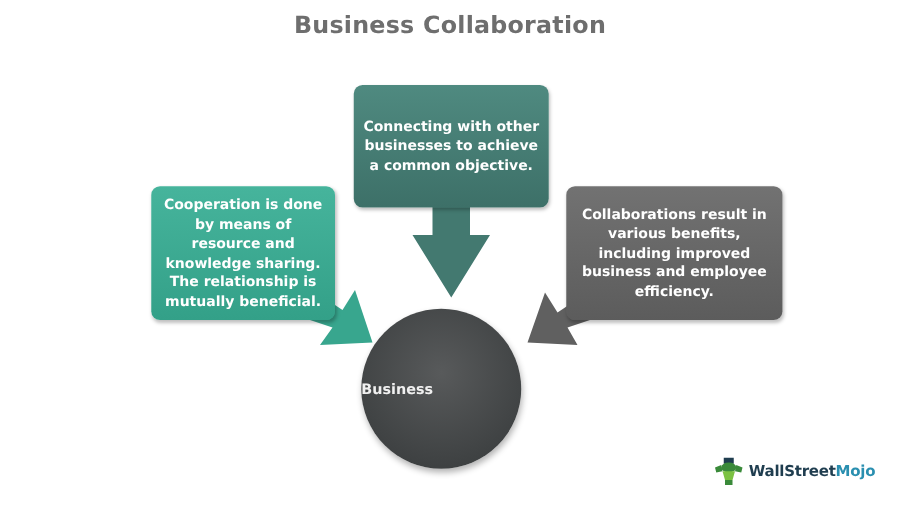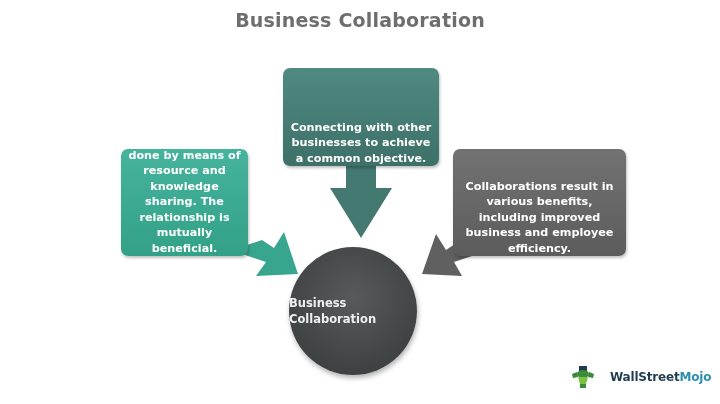--- a/index.html
+++ b/index.html
@@ -5,46 +5,46 @@
     * { margin: 0; padding: 0; box-sizing: border-box; }
     html, body { width: 720px; height: 404px; background: #ffffff; overflow: hidden; }
     body { position: relative; font-family: "DejaVu Sans", "Liberation Sans", sans-serif; }
     .title {
       position: absolute; left: 0; top: 9px; width: 720px; text-align: center;
       font-size: 19px; font-weight: bold; color: #6e6e6e; letter-spacing: 0.2px;
     }
     .box {
       position: absolute; border-radius: 7px; color: #ffffff; font-weight: bold;
       font-size: 11.2px; line-height: 15.5px; text-align: center;
-      display: flex; align-items: flex-end; justify-content: center; padding: 0 6px;
+      display: flex; align-items: center; justify-content: center; padding: 0 6px;
       box-shadow: 1px 2px 3px rgba(0,0,0,0.25);
     }
     .box-top {
       left: 283px; top: 68px; width: 156px; height: 98px;
       background: linear-gradient(#4f8a80, #3d7068);
     }
     .box-left {
-      left: 121px; top: 149px; width: 127px; height: 107px;
+      left: 121px; top: 149px; width: 147px; height: 107px;
       background: linear-gradient(#46b49c, #33a088);
     }
     .box-right {
       left: 453px; top: 149px; width: 173px; height: 107px;
       background: linear-gradient(#727272, #5c5c5c);
     }
     .circle {
       position: absolute; left: 289px; top: 247px; width: 128px; height: 128px;
       border-radius: 50%;
       background: radial-gradient(circle at 50% 40%, #585a5b, #3e4142 75%, #353738);
       box-shadow: 1px 3px 5px rgba(0,0,0,0.3);
       color: #f0f0f0; font-weight: bold; font-size: 11.5px; line-height: 16px;
       display: flex; flex-direction: column; align-items: flex-start; justify-content: center; text-align: center;
     }
     svg.arrows { position: absolute; left: 0; top: 0; }
     .logo {
-      position: absolute; left: 570px; top: 366px; display: flex; align-items: center; gap: 14px;
+      position: absolute; left: 570px; top: 366px; display: flex; align-items: center; gap: 3px;
     }
     .logo-text { font-size: 12px; font-weight: bold; color: #1f3d4f; letter-spacing: -0.2px; }
     .logo-text .mojo { color: #2a8fb0; }
   </style>
 </head>
 <body>
 
 <div class="title">Business Collaboration</div>
 
 <svg class="arrows" width="720" height="404">
@@ -63,21 +63,20 @@
 <div class="box box-left">
   <span>Cooperation is done by means of resource and knowledge sharing. The relationship is mutually beneficial.</span>
 </div>
 
 <div class="box box-right">
   <span>Collaborations result in various benefits, including improved business and employee efficiency.</span>
 </div>
 
 <div class="circle">
   <span>Business</span>
-  <span>Collaboration</span>
 </div>
 
 <div class="logo">
   <svg width="26" height="22" viewBox="0 0 26 22">
     <rect x="9" y="0" width="8" height="5" fill="#1f3d4f"></rect>
     <ellipse cx="13" cy="8" rx="6" ry="4" fill="#3a8a3a"></ellipse>
     <path d="M2,8 L7,6 L8,11 L3,12 Z" fill="#3a8a3a"></path>
     <path d="M24,8 L19,6 L18,11 L23,12 Z" fill="#3a8a3a"></path>
     <path d="M8,11 L18,11 L16,18 L10,18 Z" fill="#7cc242"></path>
     <rect x="10" y="18" width="6" height="4" fill="#3a8a3a"></rect>

